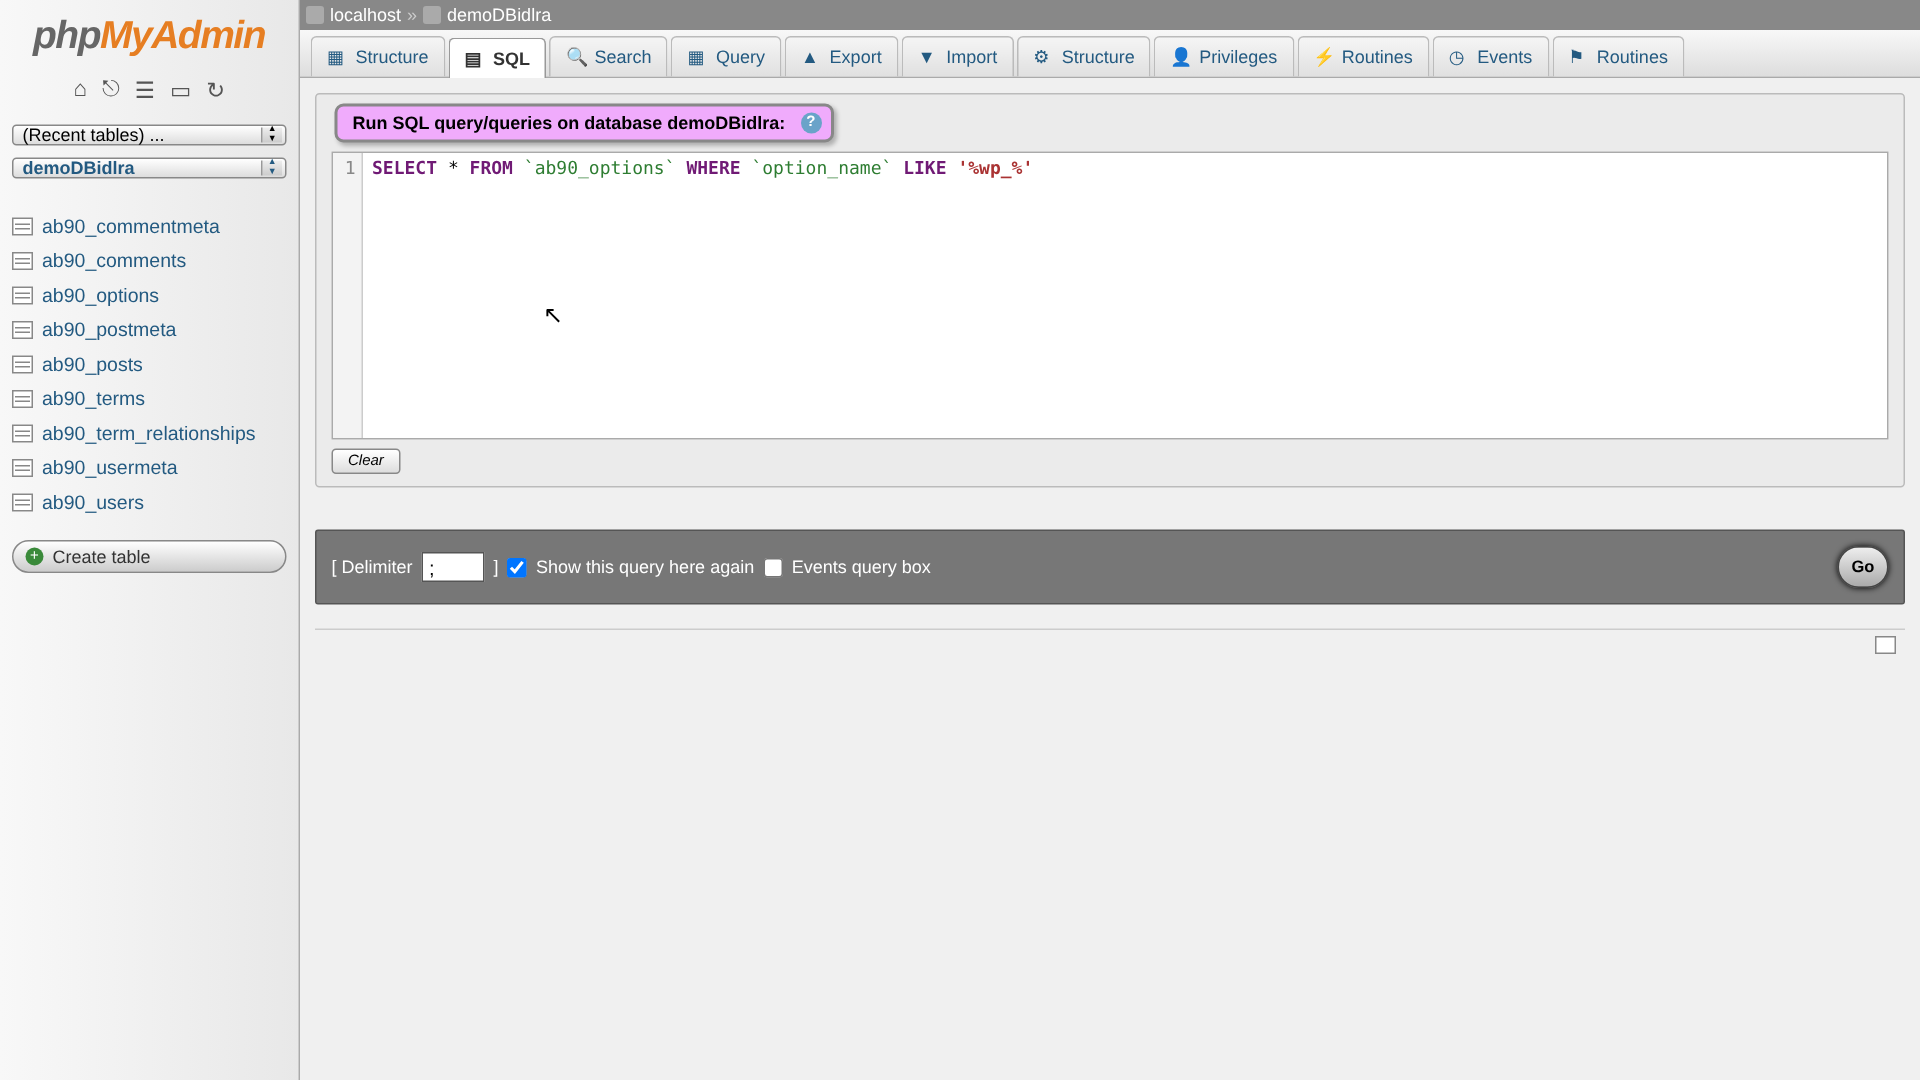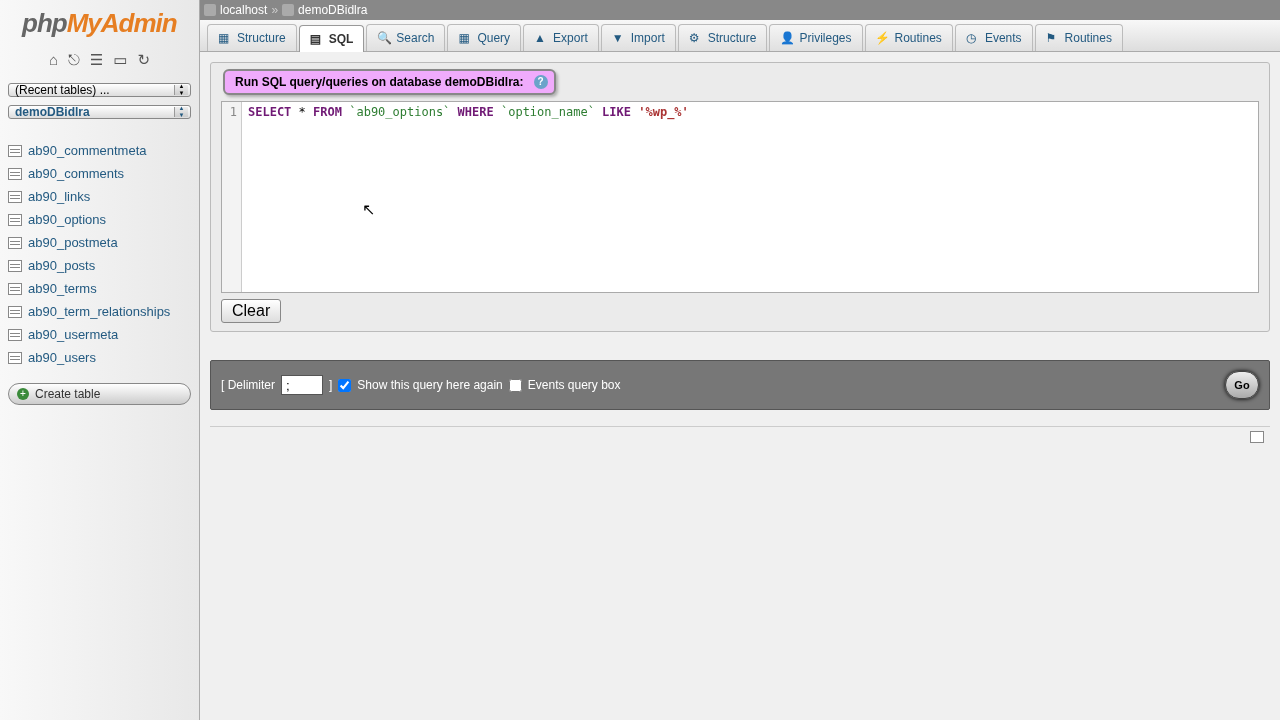--- a/index.html
+++ b/index.html
@@ -43,21 +43,21 @@
 .panel-title { display: inline-block; background: #f0abfc; border: 2px solid #888; border-radius: 6px; padding: 4px 30px 4px 10px; margin: 6px 0 6px 12px; font-size: 12px; font-weight: bold; box-shadow: 2px 2px 3px rgba(0,0,0,0.25); position: relative; }
 .panel-title .help { position: absolute; right: 6px; top: 4px; width: 14px; height: 14px; border-radius: 50%; background: #6aa3c9; color: #fff; font-size: 10px; text-align: center; line-height: 14px; }
 
 .sql-editor { margin: 0 10px; background: #fff; border: 1px solid #aaa; height: 192px; display: flex; font-family: monospace; font-size: 12px; }
 .gutter { width: 20px; background: #f3f3f3; border-right: 1px solid #ccc; text-align: right; padding: 3px 4px 0 0; color: #888; }
 .code { padding: 3px 6px; white-space: pre; }
 .kw { color: #701a75; font-weight: bold; }
 .tbl { color: #2e7d32; }
 .str { color: #a33; font-weight: bold; }
 
-.clear-btn { margin: 6px 0 0 10px; padding: 2px 10px; background: linear-gradient(#fff,#ddd); border: 1px solid #888; border-radius: 3px; font-size: 16px; cursor: pointer; }
+.clear-btn { margin: 6px 0 0 10px; padding: 2px 10px; background: linear-gradient(#fff,#ddd); border: 1px solid #888; border-radius: 3px; font-size: 10px; cursor: pointer; font-style: italic; }
 
 .options-bar { margin: 28px 0 0 0; background: #777; border: 1px solid #555; border-radius: 2px; padding: 14px 10px; display: flex; align-items: center; gap: 6px; color: #fff; font-size: 12px; position: relative; }
 .options-bar input[type=text] { width: 42px; height: 20px; border: 1px solid #555; padding: 0 4px; background: #fff; color: #000; }
 .options-bar label { color: #ffffff; }
 .go-btn { position: absolute; right: 10px; top: 50%; transform: translateY(-50%); width: 34px; height: 28px; border-radius: 14px; background: linear-gradient(#eee,#aaa); border: 1px solid #444; font-size: 11px; font-weight: bold; cursor: pointer; box-shadow: 0 0 4px #000; }
 
 .footer-bar { margin-top: 16px; border-top: 1px solid #ccc; padding: 4px 6px; display: flex; justify-content: flex-end; }
 .footer-bar .win { width: 14px; height: 12px; border: 1px solid #888; background: #fff; }
 
 .cursor { position: absolute; left: 362px; top: 200px; font-size: 16px; color: #000; pointer-events: none; }
@@ -86,24 +86,20 @@
       <span class="arrows">▲<br>▼</span>
     </div>
     <div class="table-list" id="table-list">
         <a href="#">
           <span class="ticon"></span>
           <span>ab90_commentmeta</span>
         </a>
         <a href="#">
           <span class="ticon"></span>
           <span>ab90_comments</span>
-        </a>
-        <a href="#">
-          <span class="ticon"></span>
-          <span>ab90_links</span>
         </a>
         <a href="#">
           <span class="ticon"></span>
           <span>ab90_options</span>
         </a>
         <a href="#">
           <span class="ticon"></span>
           <span>ab90_postmeta</span>
         </a>
         <a href="#">

